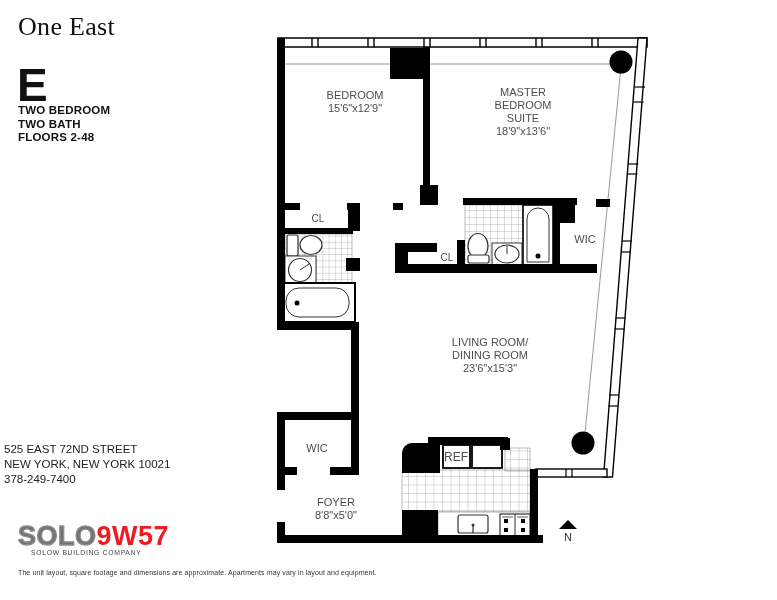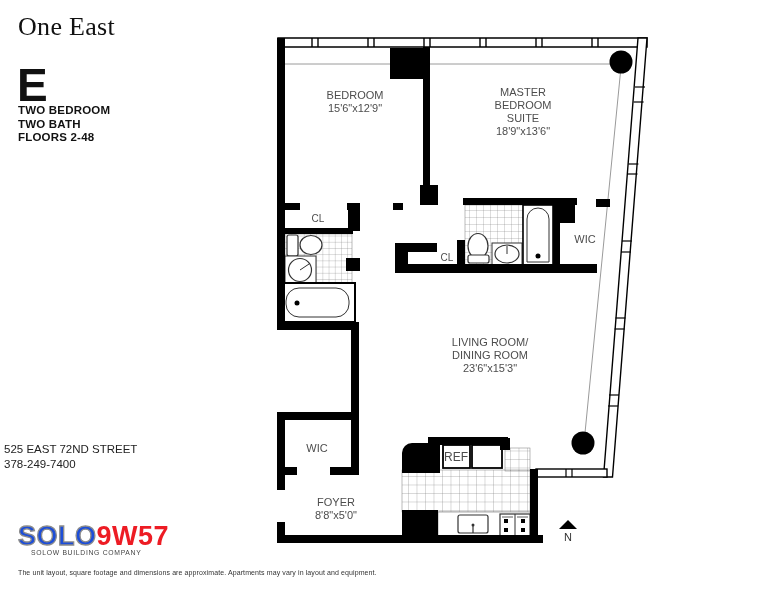--- a/index.html
+++ b/index.html
@@ -8,21 +8,21 @@
   
   .bldg-title{position:absolute;left:18px;top:12px;font-family:"Liberation Serif",serif;
               font-size:26px;line-height:30px;color:#111;letter-spacing:.3px;}
   .unit-letter{position:absolute;left:17px;top:58px;font-size:46px;font-weight:bold;color:#111;}
   .unit-facts{position:absolute;left:18px;top:104px;font-size:11.5px;font-weight:bold;
               color:#111;line-height:13.5px;letter-spacing:.2px;}
   
   .address{position:absolute;left:4px;top:442px;font-size:11.5px;color:#222;line-height:14.8px;}
   
   .logo{position:absolute;left:18px;top:521px;font-size:27px;font-weight:bold;letter-spacing:.5px;}
-  .logo .outline{color:#1d4ed8;-webkit-text-stroke:1.3px #8c8c8c;}
+  .logo .outline{color:#737373;-webkit-text-stroke:1.3px #8c8c8c;}
   .logo .accent{}
   .logo-tag{position:absolute;left:31px;top:549px;font-size:6.8px;color:#444;letter-spacing:.7px;}
   .disclaimer{position:absolute;left:18px;top:569px;font-size:7px;color:#333;letter-spacing:.1px;}
   svg{position:absolute;left:0;top:0;}
   text{font-family:"Liberation Sans",sans-serif;fill:#4d4d4d;}
   .roomlbl{font-size:11px;}
   .smalllbl{font-size:10px;}
   .reflbl{font-size:12px;}
   .northlbl{font-size:11px;fill:#333;}
 </style>
@@ -36,20 +36,21 @@
   </div>
   <div class="unit-letter">E</div>
   <div class="unit-facts">
     <div>TWO BEDROOM</div>
     <div>TWO BATH</div>
     <div>FLOORS 2-48</div>
   </div>
 
   <div class="address">
     <div>525 EAST 72ND STREET</div>
+    <div>NEW YORK, NEW YORK 10021</div>
     <div>378-249-7400</div>
   </div>
 
   <div class="logo"><span class="outline">SOLO</span><span class="accent" id="logo-accent" style="color: rgb(237, 28, 36);">9W57</span></div>
   <div class="logo-tag">SOLOW BUILDING COMPANY</div>
 
   <div class="disclaimer">The unit layout, square footage and dimensions are approximate. Apartments may vary in layout and equipment.</div>
 
   <svg width="777" height="600" viewBox="0 0 777 600">
     <defs>

